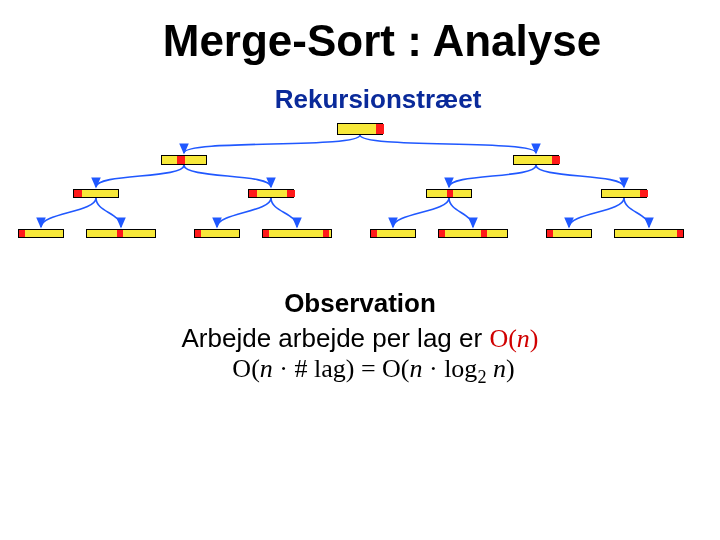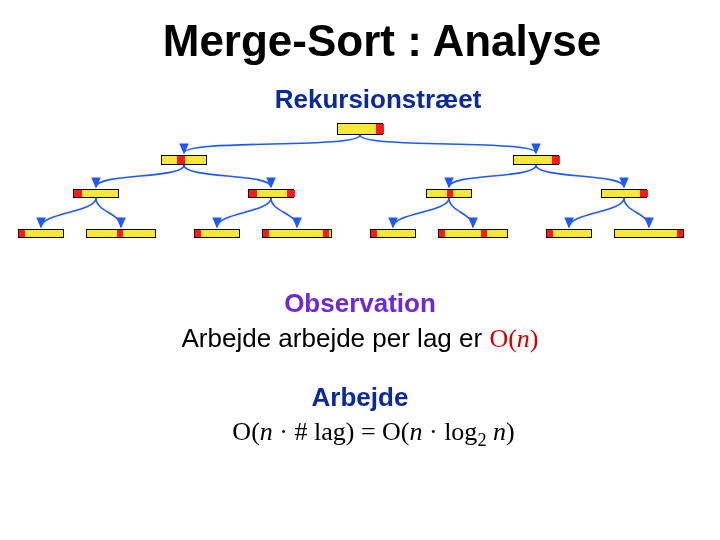--- a/index.html
+++ b/index.html
@@ -52,21 +52,21 @@
     box-sizing: border-box;
   }
   .r {  
     position: absolute;
     top: 0;
     height: 100%;
     background: #ff1a1a;
   }
   .obs-h {
     text-align: center;
-    color: #6d28d9;
+    color: #000000;
     font-weight: bold;
     font-size: 26px;
     margin: 20px 0 4px 0;
   }
   .obs-t {
     text-align: center;
     font-size: 26px;
     font-family: Arial, Helvetica, sans-serif;
   }
   .obs-t .on {
@@ -169,17 +169,16 @@
       <div class="node" style="left: 604px; top: 106px; width: 70px; height: 9px;">
         <div class="r" style="left: 62px; width: 6px;"></div>
       </div>
     </div>
 
   <div class="obs-h">Observation</div>
   <div class="obs-t">
     <span>Arbejde arbejde per lag er </span><span class="on">O(<span class="n">n</span>)</span>
   </div>
 
-  <div class="work-h">Arbejde</div>
   <div class="work-t">
     <span>O(</span><span class="n">n</span><span> · # lag) = O(</span><span class="n">n</span><span> · log</span><sub>2</sub><span> </span><span class="n">n</span><span>)</span>
   </div>
 </div>
 
 </body></html>

